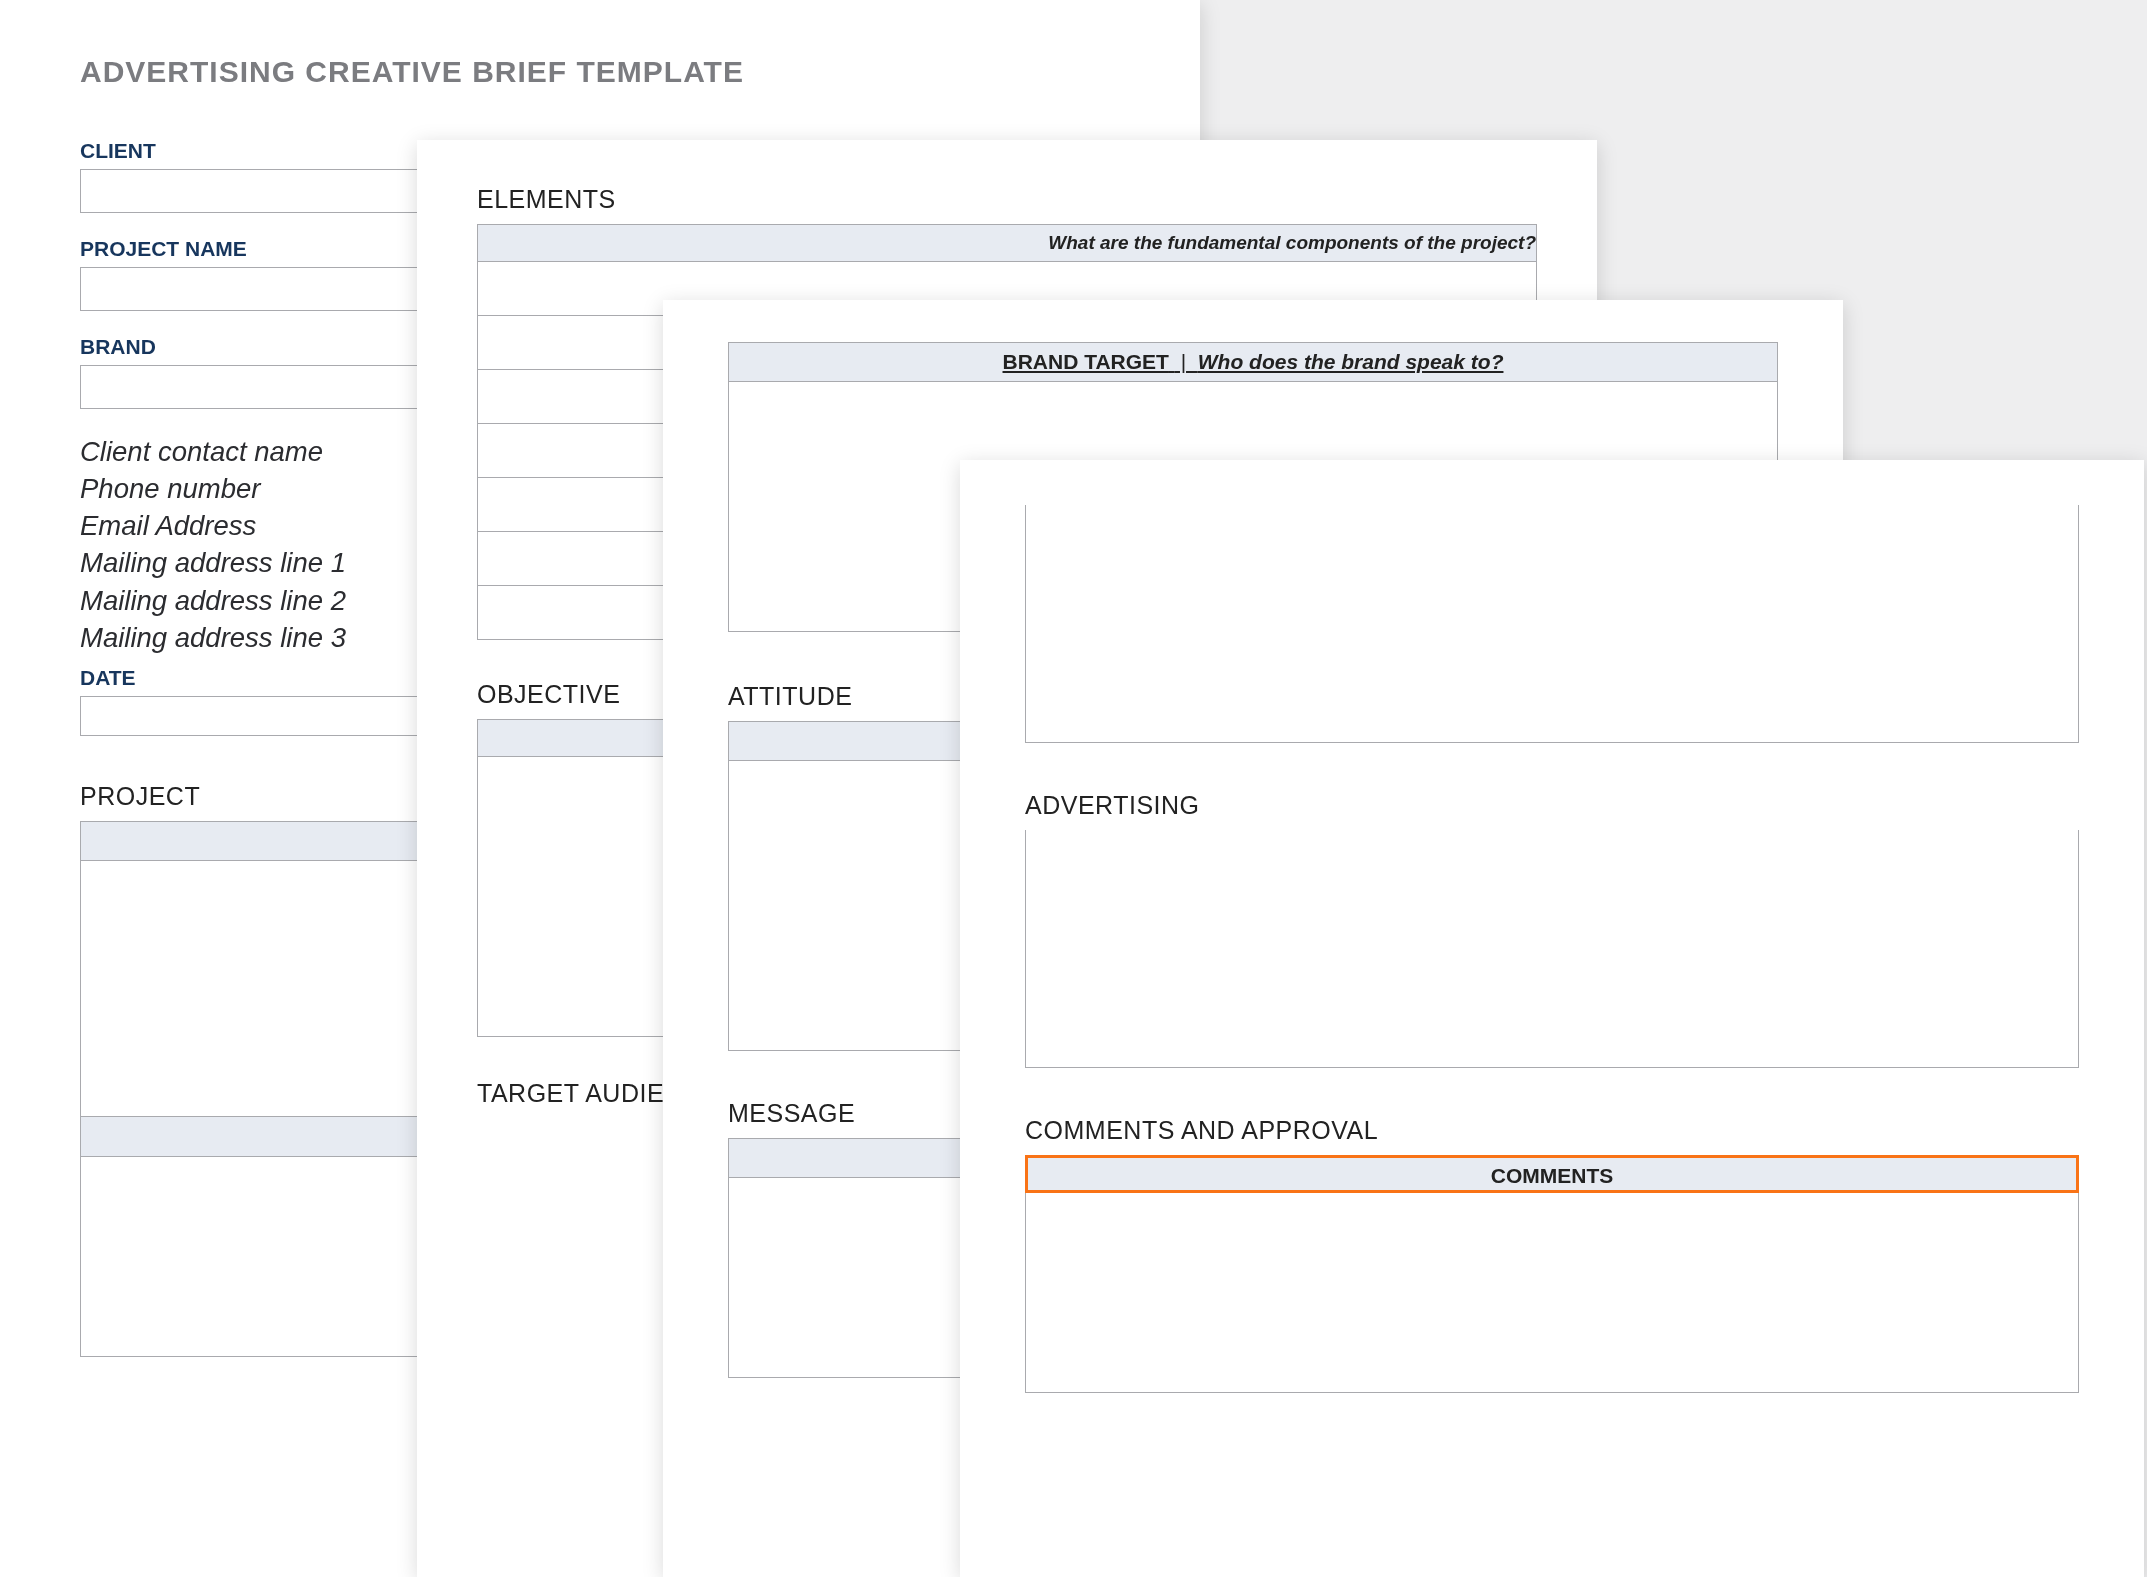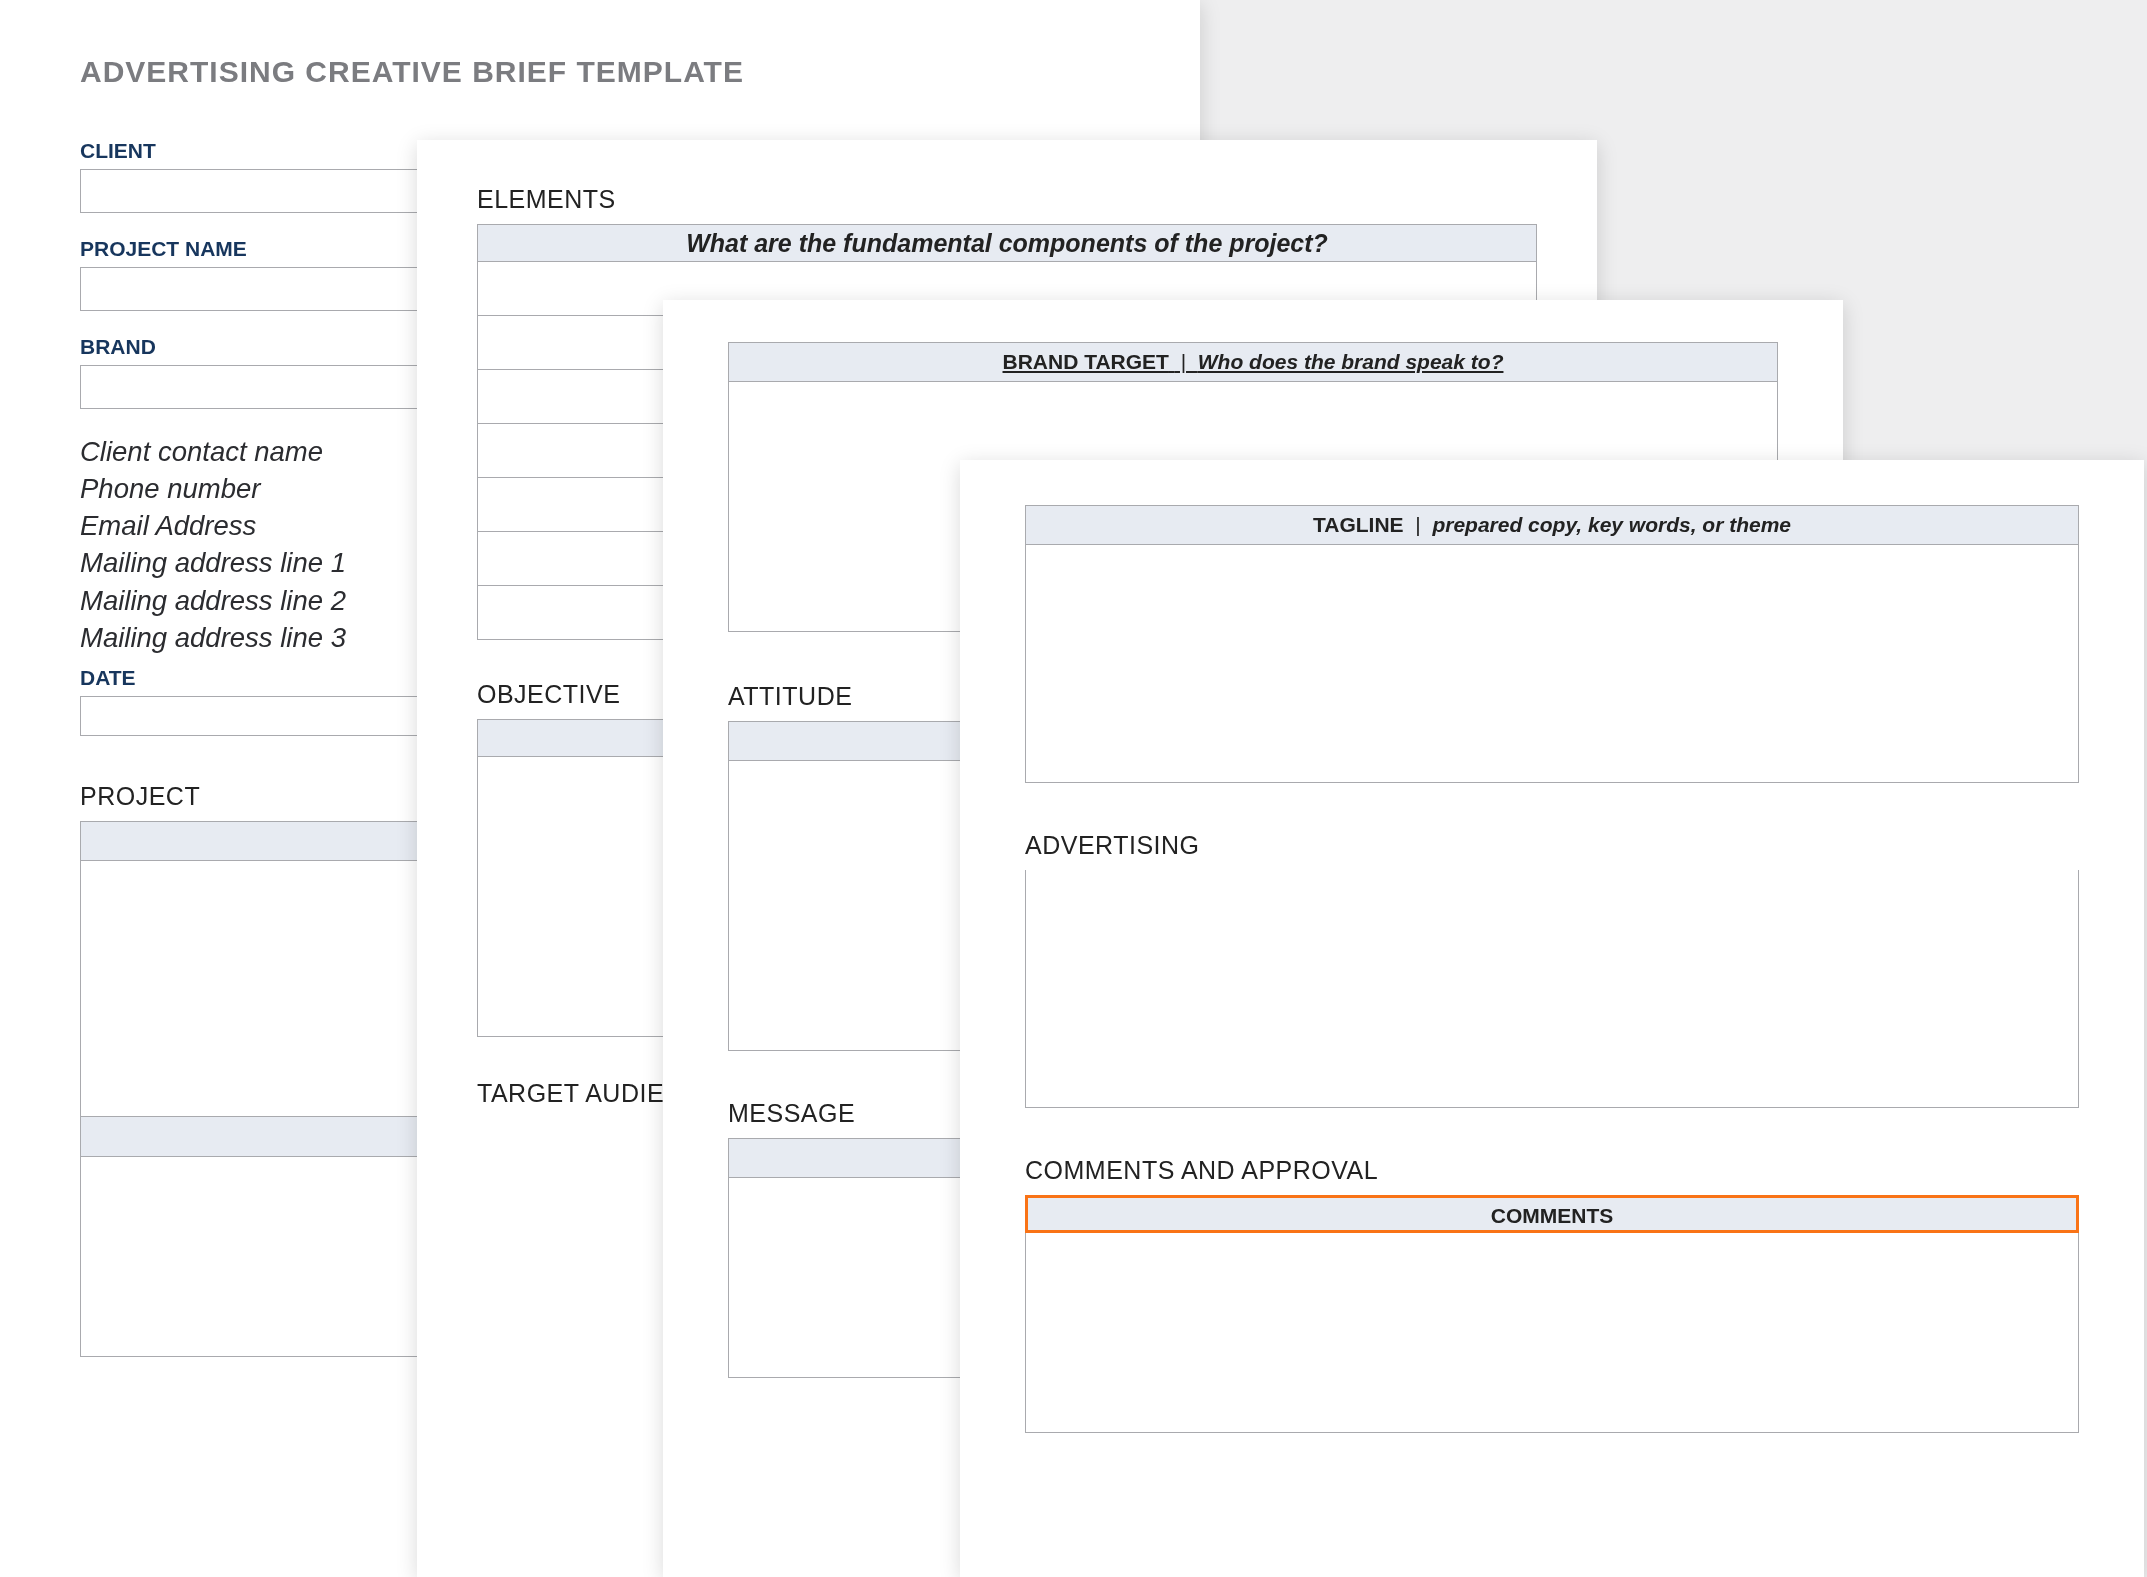--- a/index.html
+++ b/index.html
@@ -97,24 +97,24 @@
     left: 417px;
     top: 140px;
     width: 1180px;
     height: 1437px;
     padding: 45px 60px 0 60px;
   }
   .elements-header {
     height: 38px;
     background: #e7ebf2;
     border: 1px solid #a9aaae;
-    text-align: center;
+    text-align: right;
     font-style: italic;
     font-weight: bold;
-    font-size: 25px;
+    font-size: 19px;
     color: #222;
     line-height: 36px;
   }
   .elements-row {
     height: 54px;
     border-left: 1px solid #a9aaae;
     border-right: 1px solid #a9aaae;
     border-bottom: 1px solid #a9aaae;
   }
   .objective-section { margin-top: 40px; }
@@ -315,25 +315,20 @@
   </div>
 
   <div class="message-section">
     <div class="section-title">MESSAGE</div>
     <div class="message-bar"></div>
     <div class="message-body"></div>
   </div>
 </div>
 
 <div class="page page4">
-  <div class="tagline-header">
-    <span class="bold">TAGLINE</span>
-    <span> &nbsp;|&nbsp; </span>
-    <span class="ital">prepared copy, key words, or theme</span>
-  </div>
   <div class="tagline-body"></div>
 
   <div class="further-section">
     <div class="section-title">ADVERTISING</div>
     <div class="further-body"></div>
   </div>
 
   <div class="comments-section">
     <div class="section-title">COMMENTS AND APPROVAL</div>
     <div class="comments-header">COMMENTS</div>

